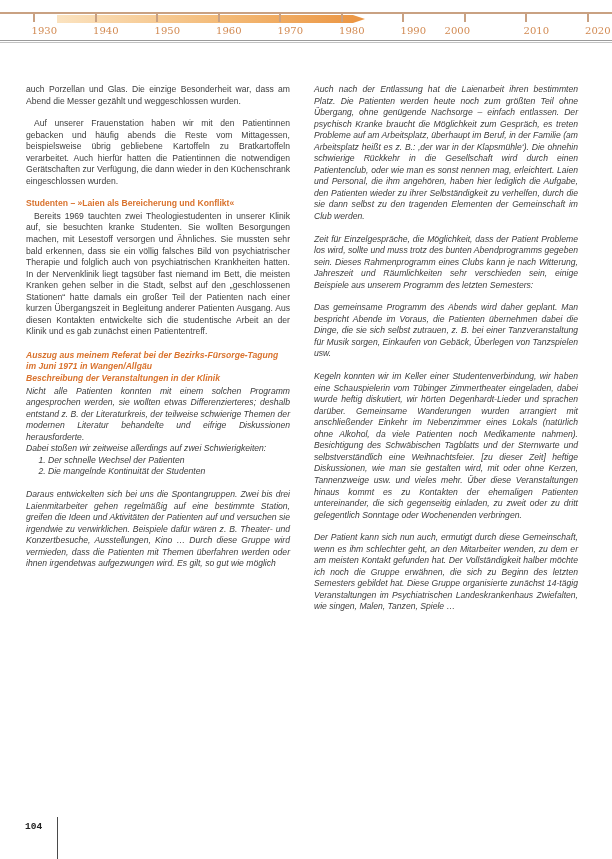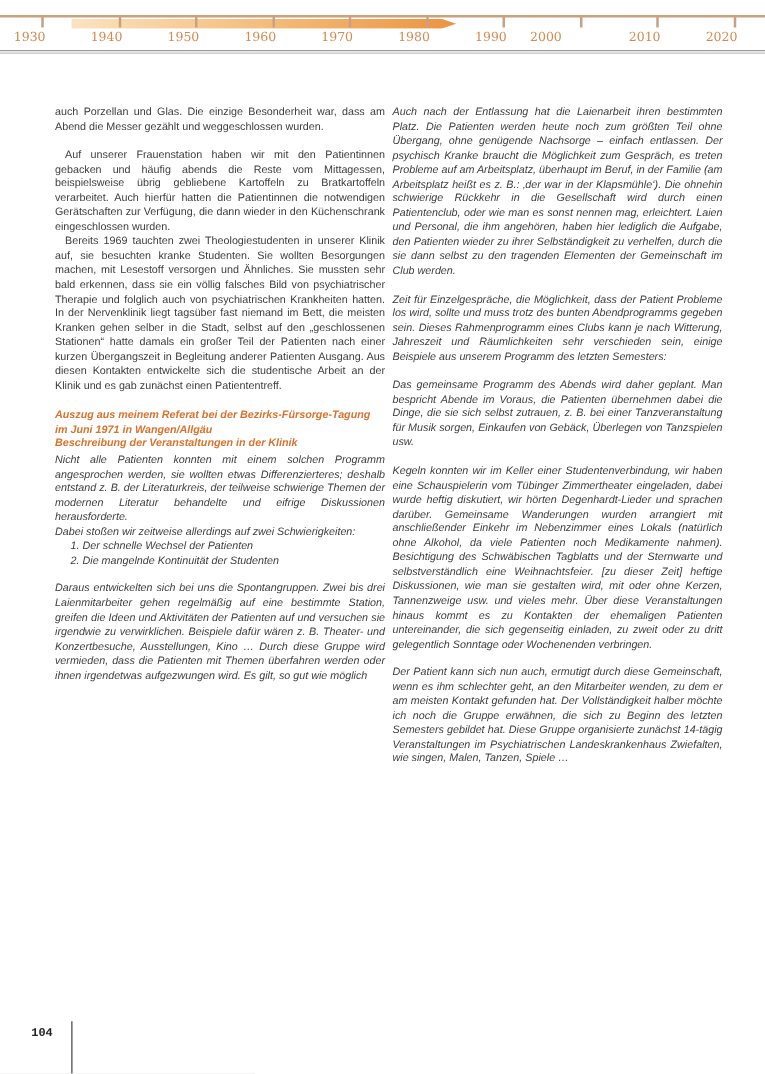--- a/index.html
+++ b/index.html
@@ -10,29 +10,29 @@
   }
   
   .tl-line{position:absolute;top:12px;left:0;width:612px;height:2px;background:#c9a182;}
   .tl-tick{position:absolute;top:12px;width:2px;height:10px;background:#c9a182;}
   .tl-band{
     position:absolute;top:15px;left:57px;width:308px;height:8px;
     background:linear-gradient(90deg,#fbe3c0 0%,#f3b975 55%,#eb9441 100%);
     clip-path:polygon(0 0,calc(100% - 12px) 0,100% 50%,calc(100% - 12px) 100%,0 100%);
   }
   .tl-year{
-    position:absolute;top:25px;width:46px;margin-left:-23px;text-align:left;
+    position:absolute;top:25px;width:46px;margin-left:-23px;text-align:right;
     font-family:"DejaVu Serif",serif;font-size:10px;color:#d28a52;
   }
   .tl-rule{position:absolute;top:40px;left:0;width:612px;height:3px;
     border-top:1px solid #9a9a9a;border-bottom:1px solid #c2c2c2;box-sizing:border-box;}
   
   .col{position:absolute;top:84px;width:264px;font-size:8.6px;line-height:11.55px;
        text-align:justify;hyphens:auto;}
-  #col-left{left:44px;}
+  #col-left{left:26px;}
   #col-right{left:314px;}
   .para{margin:0;}
   .gap{margin-top:11px;}
   .indent{text-indent:8px;}
   .quote{font-style:italic;}
   .heading{margin:11px 0 1px 0;color:#d9732e;font-weight:bold;}
   .subheading{margin:12px 0 1px 0;color:#d9732e;font-weight:bold;font-style:italic;text-align:left;}
   .qlist{font-style:italic;margin:0;padding-left:22px;}
   .qlist li{margin:0;}
   
@@ -70,20 +70,21 @@
         <div class="tl-year" style="left: 526px;">2010</div>
         <div class="tl-tick" style="left: 586.5px;"></div>
         <div class="tl-year" style="left: 587.5px;">2020</div>
       </div>
     <div class="tl-rule"></div>
   </div>
 
   <div id="col-left" class="col">
       <p class="para">auch Porzellan und Glas. Die einzige Besonderheit war, dass am Abend die Messer gezählt und weggeschlossen wurden.</p>
       <p class="para gap indent">Auf unserer Frauenstation haben wir mit den Patientinnen gebacken und häufig abends die Reste vom Mittagessen, beispielsweise übrig gebliebene Kartoffeln zu Bratkartoffeln verarbeitet. Auch hierfür hatten die Patientinnen die notwendigen Gerätschaften zur Verfügung, die dann wieder in den Küchenschrank eingeschlossen wurden.</p>
+      <p class="heading">Studenten – »Laien als Bereicherung und Konflikt«</p>
       <p class="para indent">Bereits 1969 tauchten zwei Theologiestudenten in unserer Klinik auf, sie besuchten kranke Studenten. Sie wollten Besorgungen machen, mit Lesestoff versorgen und Ähnliches. Sie mussten sehr bald erkennen, dass sie ein völlig falsches Bild von psychiatrischer Therapie und folglich auch von psychiatrischen Krankheiten hatten. In der Nervenklinik liegt tagsüber fast niemand im Bett, die meisten Kranken gehen selber in die Stadt, selbst auf den „geschlossenen Stationen“ hatte damals ein großer Teil der Patienten nach einer kurzen Übergangszeit in Begleitung anderer Patienten Ausgang. Aus diesen Kontakten entwickelte sich die studentische Arbeit an der Klinik und es gab zunächst einen Patiententreff.</p>
       <div class="subheading">
         <div>Auszug aus meinem Referat bei der Bezirks-Fürsorge-Tagung im Juni 1971 in Wangen/Allgäu</div>
         <div>Beschreibung der Veranstaltungen in der Klinik</div>
       </div>
       <p class="para quote">Nicht alle Patienten konnten mit einem solchen Programm angesprochen werden, sie wollten etwas Differenzierteres; deshalb entstand z. B. der Literaturkreis, der teilweise schwierige Themen der modernen Literatur behandelte und eifrige Diskussionen herausforderte.</p>
       <p class="para quote">Dabei stoßen wir zeitweise allerdings auf zwei Schwierigkeiten:</p>
       <ol class="qlist">
         <li>Der schnelle Wechsel der Patienten</li>
         <li>Die mangelnde Kontinuität der Studenten</li>

